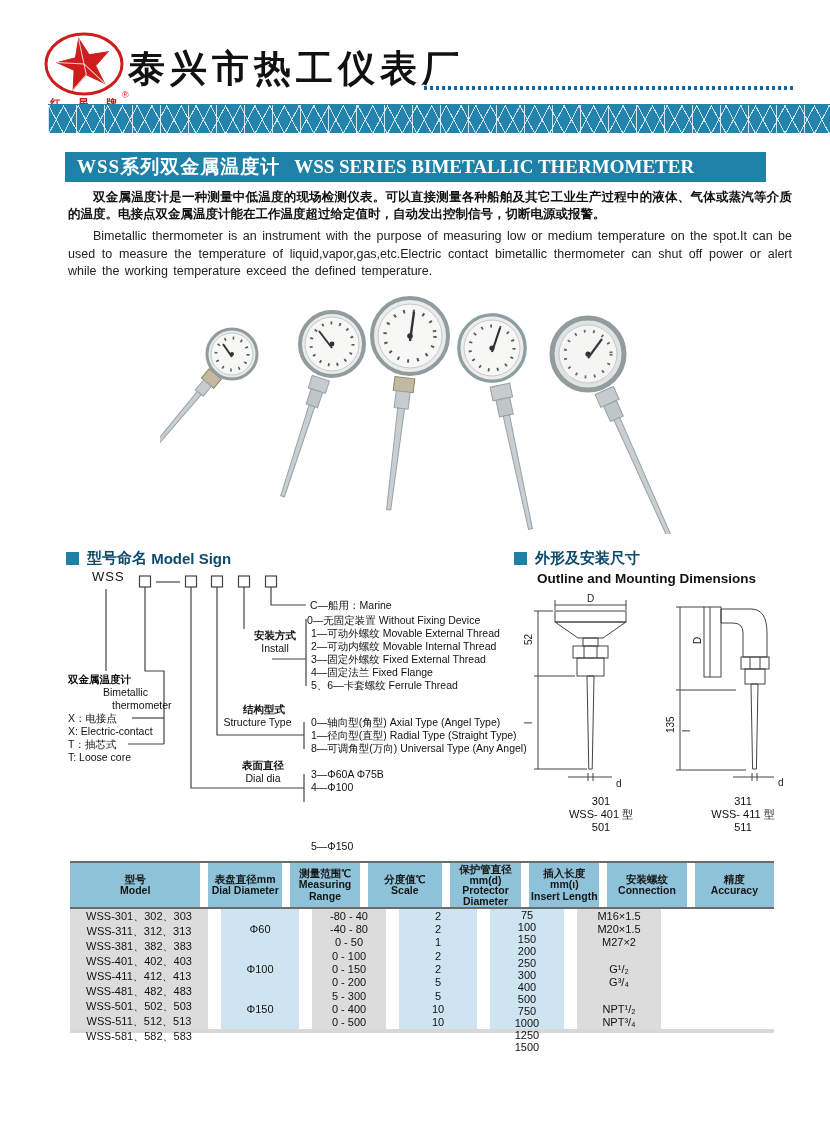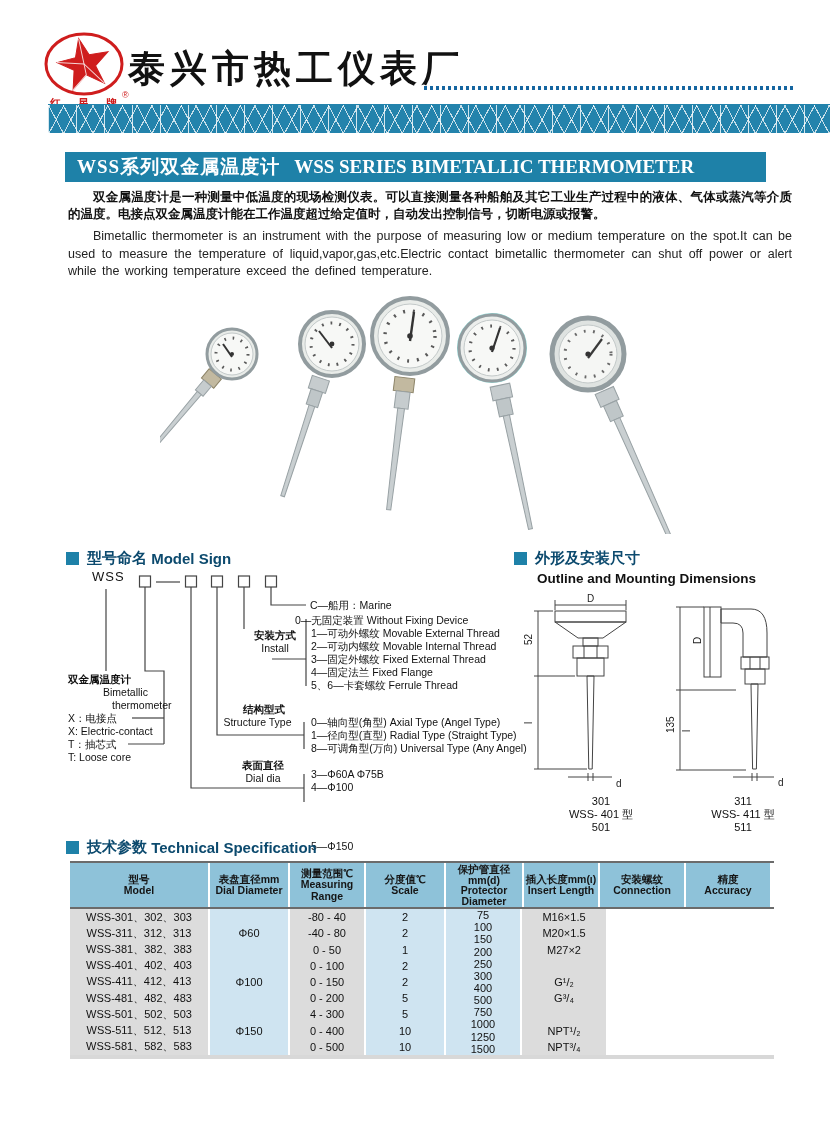--- a/index.html
+++ b/index.html
@@ -50,25 +50,25 @@
   .ms-lbl { text-align:center; }
 
   
   .outline { position:absolute; left:508px; top:545px; width:322px; height:300px; }
   .out-title2 { position:absolute; left:29px; top:26px; font-size:13.5px; font-weight:bold; color:#111; white-space:nowrap; }
   .draw-lbl { position:absolute; font-size:11px; color:#111; text-align:center; line-height:13px; white-space:nowrap; }
 
   
   .spec { position:absolute; left:70px; top:861px; width:704px; }
   .spec-table { border-top:2px solid #6b6b6b; }
-  .t-head { display:flex; gap:2px; background:#fff; border-bottom:2px solid #6b6b6b; height:46px; }
+  .t-head { display:flex; gap:8px; background:#fff; border-bottom:2px solid #6b6b6b; height:46px; }
   .t-head .hc { background:#8ec2d9; display:flex; flex-direction:column; align-items:center;
                 justify-content:center; font-size:10.5px; font-weight:bold; color:#151515;
                 line-height:11.5px; text-align:center; }
-  .t-body { display:flex; gap:2px; background:#fff; height:150px; border-bottom:4px solid #d8d8d8; }
+  .t-body { display:flex; gap:13px; background:#fff; height:124px; border-bottom:4px solid #d8d8d8; }
   .t-body .bc { font-size:11px; color:#111; text-align:center; }
   .col-gray { background:#dcdcdc; }
   .col-blue { background:#cfe4f1; }
   .grid9 { display:grid; grid-template-rows:repeat(9,1fr); align-items:center; justify-items:center; }
   .ins-col { display:flex; flex-direction:column; justify-content:space-around; align-items:center; font-size:10.5px; }
   .w-model{width:138px;} .w-dial{width:78px;} .w-range{width:74px;} .w-scale{width:78px;}
   .w-prot{width:76px;} .w-ins{width:74px;} .w-conn{width:84px;} .w-acc{width:84px;}
   .r1{grid-row:1;} .r2{grid-row:2;} .r3{grid-row:3;} .r5{grid-row:5;} .r6{grid-row:6;} .r8{grid-row:8;} .r9{grid-row:9;}
 
   svg text { font-family:"Liberation Sans", sans-serif; }
@@ -206,21 +206,21 @@
         <polyline points="211,42 211,60 246,60"></polyline>
       </g>
     </svg>
 
     <div class="ms-txt ms-wss" style="left:32px; top:25px;">WSS</div>
 
     <div class="ms-txt" style="left:250px; top:54px;">C—船用：Marine</div>
 
     <div class="ms-txt ms-lbl" style="left:186px; top:84px; width:58px; font-weight:bold;">安装方式</div>
     <div class="ms-txt ms-lbl" style="left:186px; top:97px; width:58px;">Install</div>
-    <div class="ms-txt" style="left:235px; top:69px;">0—无固定装置 Without Fixing Device</div>
+    <div class="ms-txt" style="left:247px; top:69px;">0—无固定装置 Without Fixing Device</div>
     <div class="ms-txt" style="left:251px; top:82px;">1—可动外螺纹 Movable External Thread</div>
     <div class="ms-txt" style="left:251px; top:95px;">2—可动内螺纹 Movable Internal Thread</div>
     <div class="ms-txt" style="left:251px; top:108px;">3—固定外螺纹 Fixed External Thread</div>
     <div class="ms-txt" style="left:251px; top:121px;">4—固定法兰 Fixed Flange</div>
     <div class="ms-txt" style="left:251px; top:134px;">5、6—卡套螺纹 Ferrule Thread</div>
 
     <div class="ms-txt ms-lbl" style="left:168px; top:158px; width:72px; font-weight:bold;">结构型式</div>
     <div class="ms-txt ms-lbl" style="left:155px; top:171px; width:85px;">Structure Type</div>
     <div class="ms-txt" style="left:251px; top:171px;">0—轴向型(角型) Axial Type (Angel Type)</div>
     <div class="ms-txt" style="left:251px; top:184px;">1—径向型(直型) Radial Type (Straight Type)</div>
@@ -311,25 +311,20 @@
       <div>WSS-  401  型</div>
       <div>501</div>
     </div>
     <div class="draw-lbl" style="left:170px; top:250px; width:130px;">
       <div>311</div>
       <div>WSS-  411  型</div>
       <div>511</div>
     </div>
   </div>
 
-  <div class="sec-head" style="left:66px; top:838px;">
-    <span class="sq"></span>
-    <span>技术参数</span>&nbsp;
-    <span>Technical Specification</span>
-  </div>
 
   <div class="spec">
     <div class="spec-table">
       <div class="t-head">
         <div class="hc w-model">
           <div>型号</div>
             <div>Model</div>
         </div>
         <div class="hc w-dial">
           <div>表盘直径mm</div>
@@ -381,21 +376,21 @@
           <span class="r5">Φ100</span>
           <span class="r8">Φ150</span>
         </div>
         <div class="bc grid9 col-gray w-range">
           <span class="r1">-80 - 40</span>
           <span class="r2">-40 - 80</span>
           <span class="r3">0 - 50</span>
           <span style="grid-row:4">0 - 100</span>
           <span class="r5">0 - 150</span>
           <span class="r6">0 - 200</span>
-          <span style="grid-row:7">4 - 300</span>
+          <span style="grid-row:7">5 - 300</span>
           <span class="r8">0 - 400</span>
           <span class="r9">0 - 500</span>
         </div>
         <div class="bc grid9 col-blue w-scale">
           <span class="r1">2</span>
           <span class="r2">2</span>
           <span class="r3">1</span>
           <span style="grid-row:4">2</span>
           <span class="r5">2</span>
           <span class="r6">5</span>

